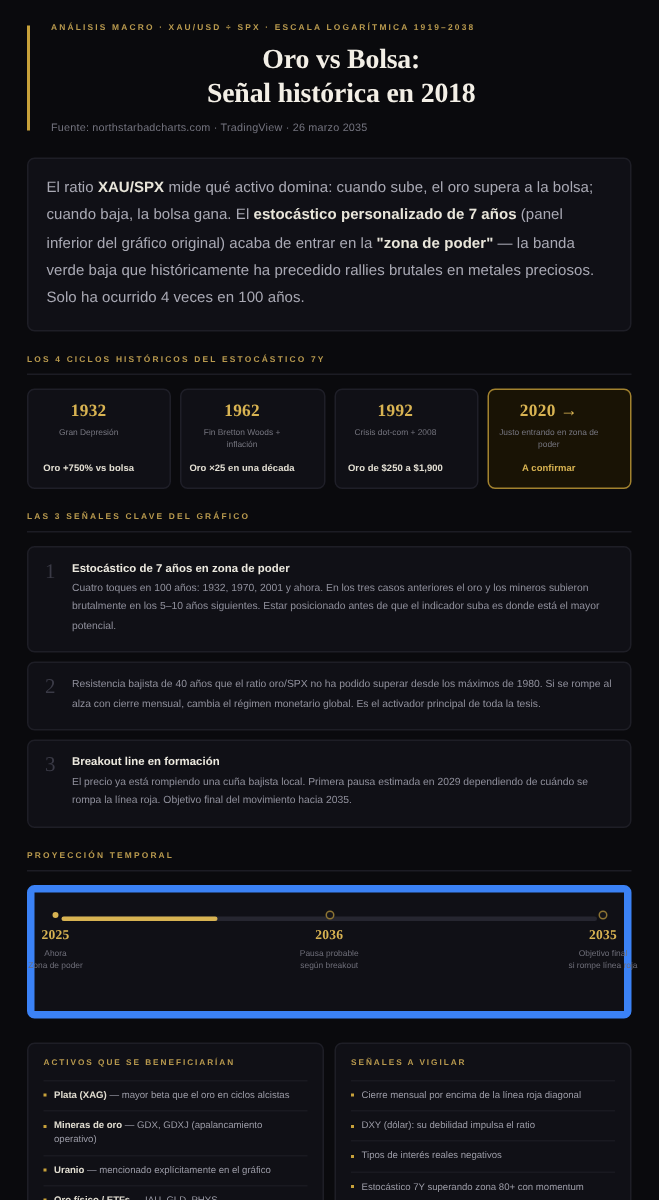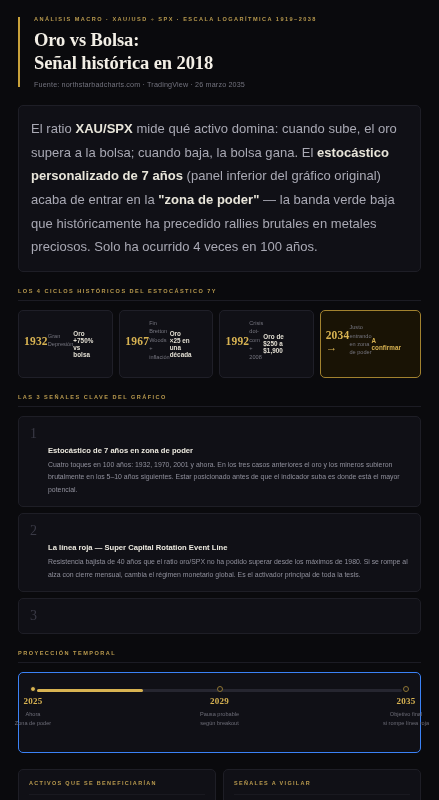--- a/index.html
+++ b/index.html
@@ -38,38 +38,39 @@
     font-weight: 700;
     margin-bottom: 7px;
   }
   .title {
     font-family: "Liberation Serif", serif;
     font-size: 18.5px;
     line-height: 1.22;
     font-weight: 700;
     color: #f3efe6;
     letter-spacing: -0.1px;
+    text-align: center;
   }
   .source {
     margin-top: 6px;
     font-size: 7.2px;
     color: #73737e;
     letter-spacing: 0.15px;
   }
 
   
   .intro {
     border: 1px solid #1e1e26;
     background: #101016;
     border-radius: 5px;
     padding: 11px 12px 12px 12px;
     margin-top: 6px;
   }
   .intro p {
-    font-size: 13px;
+    font-size: 10px;
     line-height: 1.82;
     color: #a9a9b4;
     letter-spacing: 0.04px;
   }
   .intro b { color: #e8e5da; font-weight: 700; }
 
   
   .sect {
     margin-top: 16px;
   }
@@ -85,24 +86,24 @@
   }
 
   
   .cycles { display: flex; gap: 6px; }
   .cycle {
     flex: 1;
     border: 1px solid #1f1f28;
     background: #101016;
     border-radius: 5px;
     padding: 8px 19px 9px 5px;
-    text-align: left;
+    text-align: center;
     min-height: 64px;
     display: flex;
-    flex-direction: row;
+    flex-direction: column;
     align-items: center;
   }
   .cycle.active {
     border-color: #a2822f;
     background: #191305;
   }
   .cycle-year {
     font-family: "Liberation Serif", serif;
     font-size: 11.5px;
     font-weight: 700;
@@ -138,37 +139,37 @@
   .signal-num {
     font-family: "Liberation Serif", serif;
     font-size: 14px;
     color: #3a3a46;
     font-weight: 400;
     line-height: 1;
     padding-top: 1px;
     min-width: 11px;
     text-align: center;
   }
-  .signal-body { flex: 1; margin-top: 20px; }
+  .signal-body { flex: 1; }
   .signal-title {
     font-size: 7.6px;
     font-weight: 700;
     color: #ece9df;
     margin-bottom: 4px;
     letter-spacing: 0.02px;
   }
   .signal-text {
     font-size: 6.9px;
     line-height: 1.8;
     color: #90909c;
   }
 
   
   .timeline-box {
-    border: 1px solid #3b82f6;
+    border: 5px solid #3b82f6;
     background: #101016;
     border-radius: 5px;
     padding: 16px 14px 14px 14px;
   }
   .track {
     position: relative;
     height: 3px;
     background: #262630;
     border-radius: 2px;
     margin: 0 4px 0 4px;
@@ -270,58 +271,61 @@
 
   <div class="sect">
     <div class="sect-label">LOS 4 CICLOS HISTÓRICOS DEL ESTOCÁSTICO 7Y</div>
     <div class="cycles">
       <div class="cycle">
         <div class="cycle-year">1932</div>
         <div class="cycle-sub">Gran Depresión</div>
         <div class="cycle-val">Oro +750% vs bolsa</div>
       </div>
       <div class="cycle">
-        <div class="cycle-year">1967</div>
+        <div class="cycle-year">1962</div>
         <div class="cycle-sub">Fin Bretton Woods + inflación</div>
         <div class="cycle-val">Oro ×25 en una década</div>
       </div>
       <div class="cycle">
         <div class="cycle-year">1992</div>
         <div class="cycle-sub">Crisis dot-com + 2008</div>
         <div class="cycle-val">Oro de $250 a $1,900</div>
       </div>
       <div class="cycle active">
-        <div class="cycle-year">2034 →</div>
+        <div class="cycle-year">2020 →</div>
         <div class="cycle-sub">Justo entrando en zona de poder</div>
         <div class="cycle-val">A confirmar</div>
       </div>
     </div>
   </div>
 
   <div class="sect">
     <div class="sect-label">LAS 3 SEÑALES CLAVE DEL GRÁFICO</div>
 
     <div class="signal">
       <div class="signal-num">1</div>
       <div class="signal-body">
         <div class="signal-title">Estocástico de 7 años en zona de poder</div>
         <div class="signal-text">Cuatro toques en 100 años: 1932, 1970, 2001 y ahora. En los tres casos anteriores el oro y los mineros subieron brutalmente en los 5–10 años siguientes. Estar posicionado antes de que el indicador suba es donde está el mayor potencial.</div>
       </div>
     </div>
 
     <div class="signal">
       <div class="signal-num">2</div>
       <div class="signal-body">
-        <div class="signal-title">La línea roja — Super Capital Rotation Event Line</div>
         <div class="signal-text">Resistencia bajista de 40 años que el ratio oro/SPX no ha podido superar desde los máximos de 1980. Si se rompe al alza con cierre mensual, cambia el régimen monetario global. Es el activador principal de toda la tesis.</div>
       </div>
     </div>
 
     <div class="signal">
       <div class="signal-num">3</div>
+      <div class="signal-body">
+        <div class="signal-title">Breakout line en formación</div>
+        <div class="signal-text">El precio ya está rompiendo una cuña bajista local. Primera pausa estimada en 2029 dependiendo de cuándo se rompa la línea roja. Objetivo final del movimiento hacia 2035.</div>
+      </div>
     </div>
   </div>
 
   <div class="sect">
     <div class="sect-label">PROYECCIÓN TEMPORAL</div>
     <div class="timeline-box">
       <div class="track">
         <div class="track-fill" id="trackfill" style="width: 29%;"></div>
       </div>
       <div class="timeline-inner">
@@ -331,21 +335,21 @@
             <div class="myear">2025</div>
             <div class="mdesc">
               <span>Ahora</span><br>
               <span>Zona de poder</span>
             </div>
           </div>
         </div>
         <div style="position:absolute;left:50%;top:0;">
           <div class="dot hollow" style="left:-3px;"></div>
           <div class="mcontent" style="left:-45px;">
-            <div class="myear">2029</div>
+            <div class="myear">2036</div>
             <div class="mdesc">
               <span>Pausa probable</span><br>
               <span>según breakout</span>
             </div>
           </div>
         </div>
         <div style="position:absolute;left:100%;top:0;">
           <div class="dot hollow" style="left:-3px;"></div>
           <div class="mcontent" style="left:-45px;">
             <div class="myear">2035</div>

